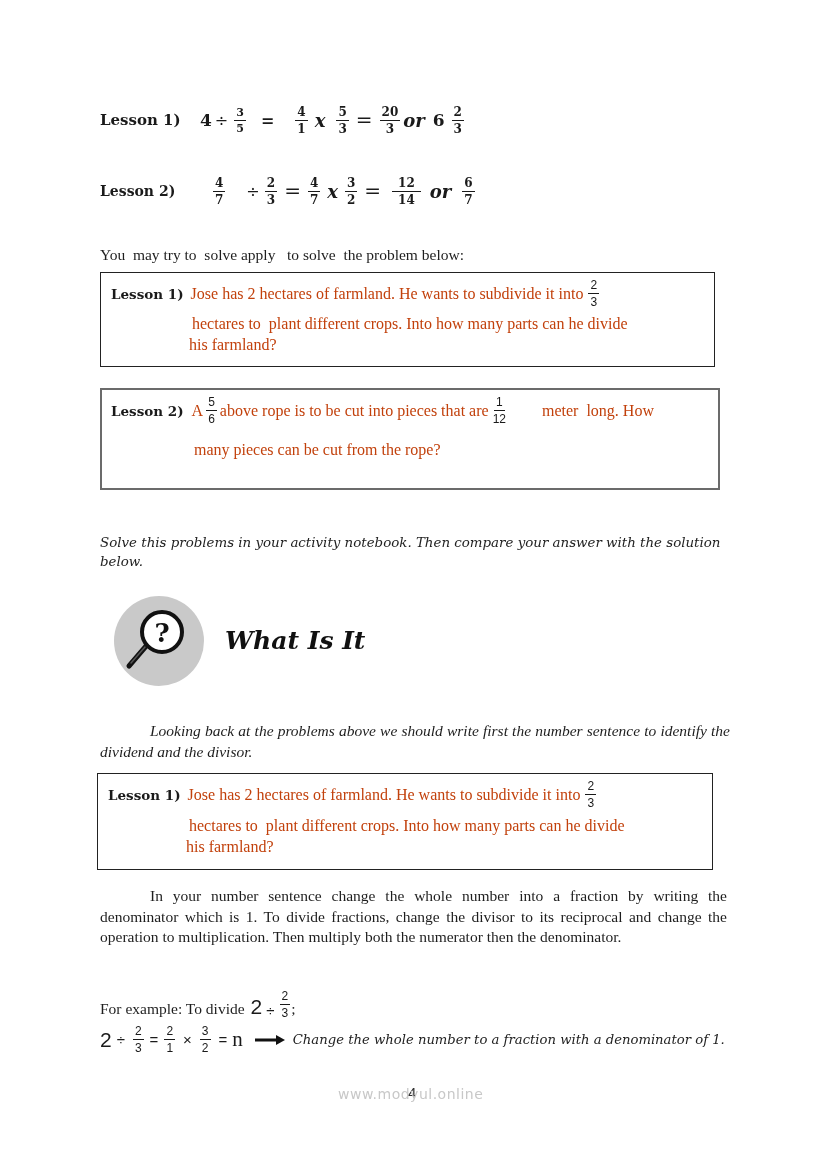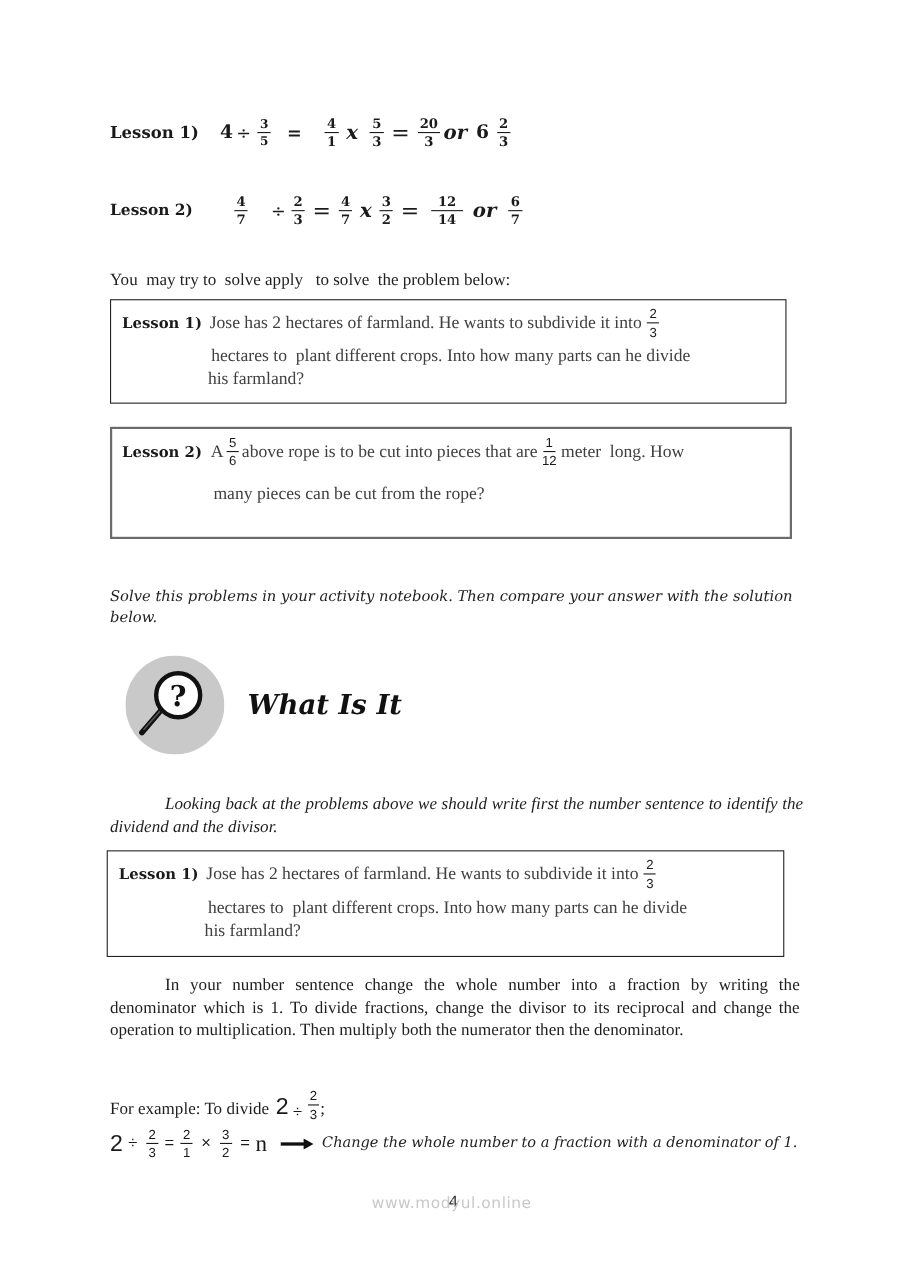--- a/index.html
+++ b/index.html
@@ -14,21 +14,21 @@
     .eq-row .lesson { font-size: 15px; font-weight: bold; }
     .eq-row .frac { font-size: 12px; }
     .eq-row .op { margin: 0 4px; font-size: 16px; }
     .eq-row .it { font-style: italic; font-size: 18px; margin: 0 4px; }
     .eq-row .big { font-size: 17px; }
 
     .para { font-family: "Liberation Serif", serif; font-size: 15.5px; line-height: 21px; color: #1e1e1e; }
     .box { position: absolute; box-sizing: border-box; border: 1.3px solid #222; background: #fff; }
     .box.gray { border: 2px solid #6b6b6b; }
     .box .lbl { font-family: "DejaVu Serif", serif; font-weight: bold; font-size: 13.5px; }
-    .box .txt { font-family: "Liberation Serif", serif; font-size: 16px; color: #404040; text-align: center; }
+    .box .txt { font-family: "Liberation Serif", serif; font-size: 16px; color: #c2410c; text-align: center; }
     .box .frac { font-family: "Liberation Sans", sans-serif; font-size: 12px; }
     .italic-note { font-family: "DejaVu Serif", serif; font-style: italic; font-size: 13.4px; line-height: 19px; color: #222; }
     .title { font-family: "DejaVu Serif", serif; font-weight: bold; font-style: italic; font-size: 25px; color: #111; }
     .ex { font-family: "Liberation Sans", sans-serif; }
     .page-num { font-family: "Liberation Sans", sans-serif; font-size: 15px; color: #333; }
     .watermark { font-family: "DejaVu Sans", sans-serif; font-size: 14px; color: #c8c8c8; letter-spacing: 0.5px; }
   </style>
 </head>
 <body>
 
@@ -117,21 +117,21 @@
     <span class="txt" style="margin-left:8px;">A</span>
     <span class="frac" style="margin:0 3px;">
         <span class="num">5</span>
         <span class="den">6</span>
       </span>
     <span class="txt">above rope is to be cut into pieces that are</span>
     <span class="frac" style="margin:0 4px;">
         <span class="num">1</span>
         <span class="den">12</span>
       </span>
-    <span class="txt" style="white-space:pre;">meter  long. How</span>
+    <span class="txt" style="white-space:pre;margin-left:32px;">meter  long. How</span>
   </div>
   <div class="abs txt" style="left:92px; top:51px;">many pieces can be cut from the rope?</div>
 </div>
 
 <div class="abs italic-note" style="left:100px; top:514px; width:625px;margin-top:19px;">Solve this problems in your activity notebook. Then compare your answer with the solution below.</div>
 
 <div class="abs" style="left:114px; top:596px; width:90px; height:90px;">
   <svg width="90" height="90" viewBox="0 0 90 90">
     <circle cx="45" cy="45" r="45" fill="#c9c9c9"></circle>
     <line x1="33" y1="49" x2="15" y2="70" stroke="#111" stroke-width="5" stroke-linecap="round"></line>

